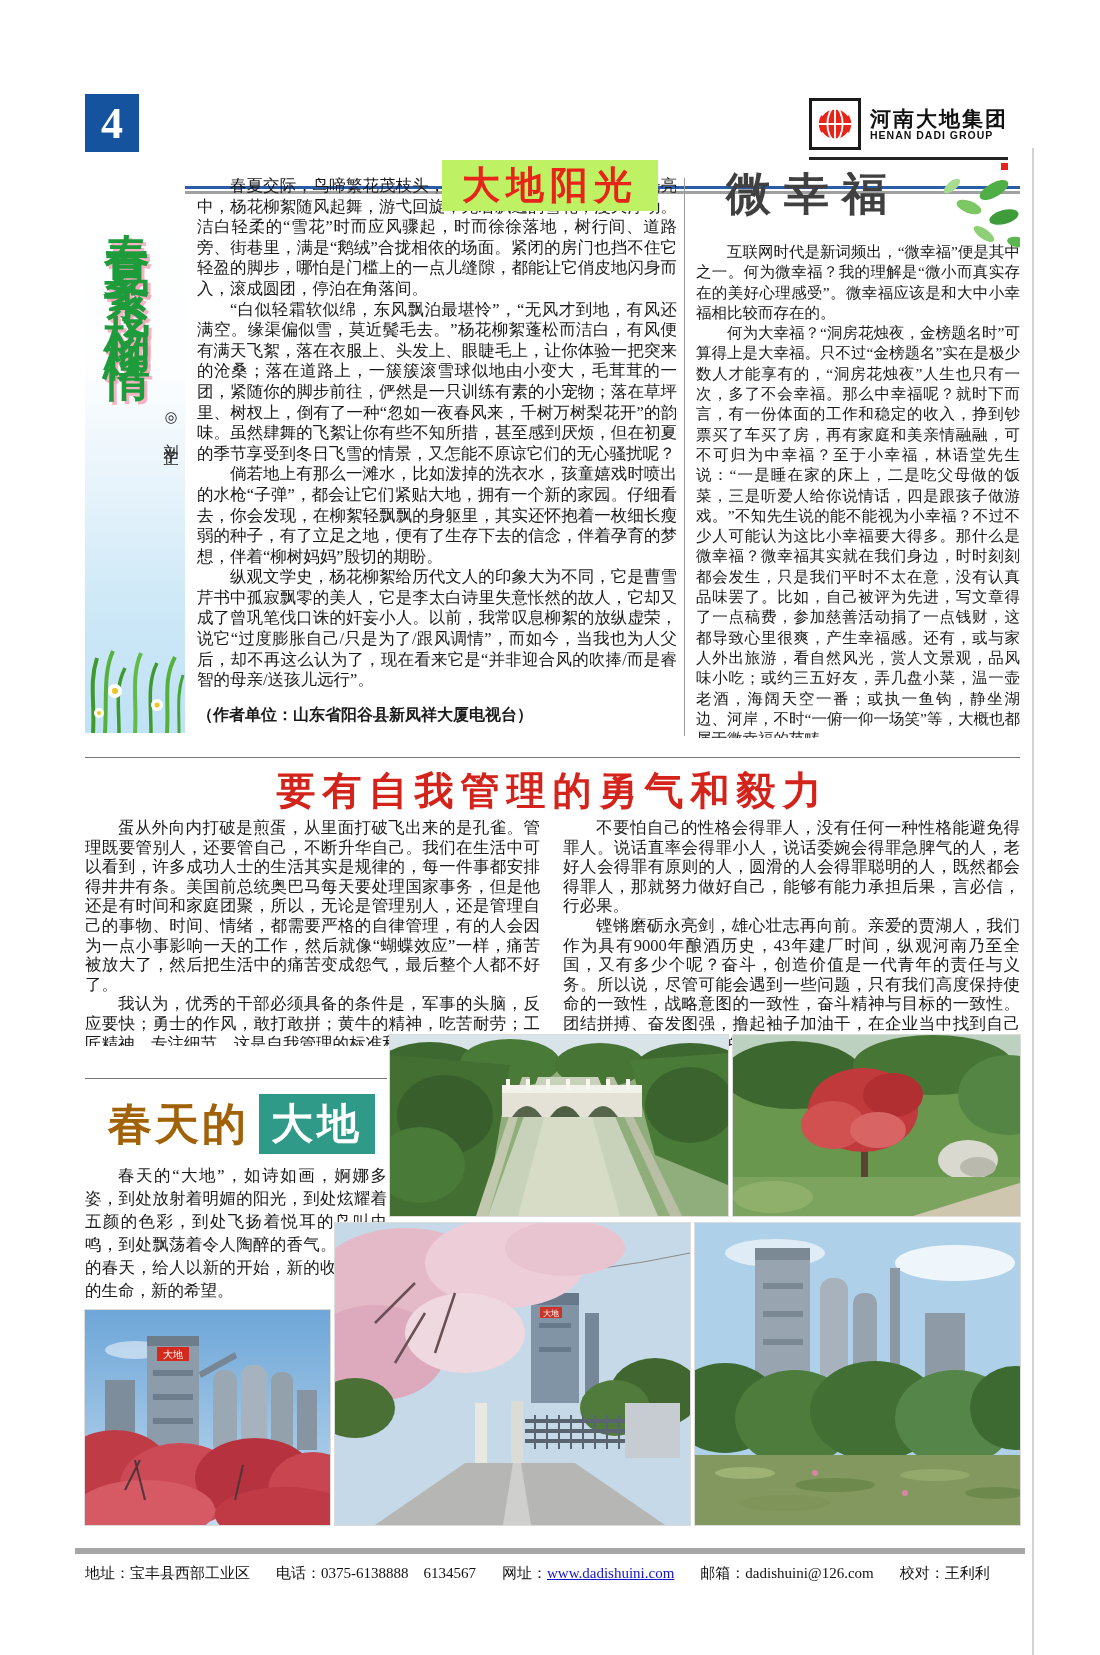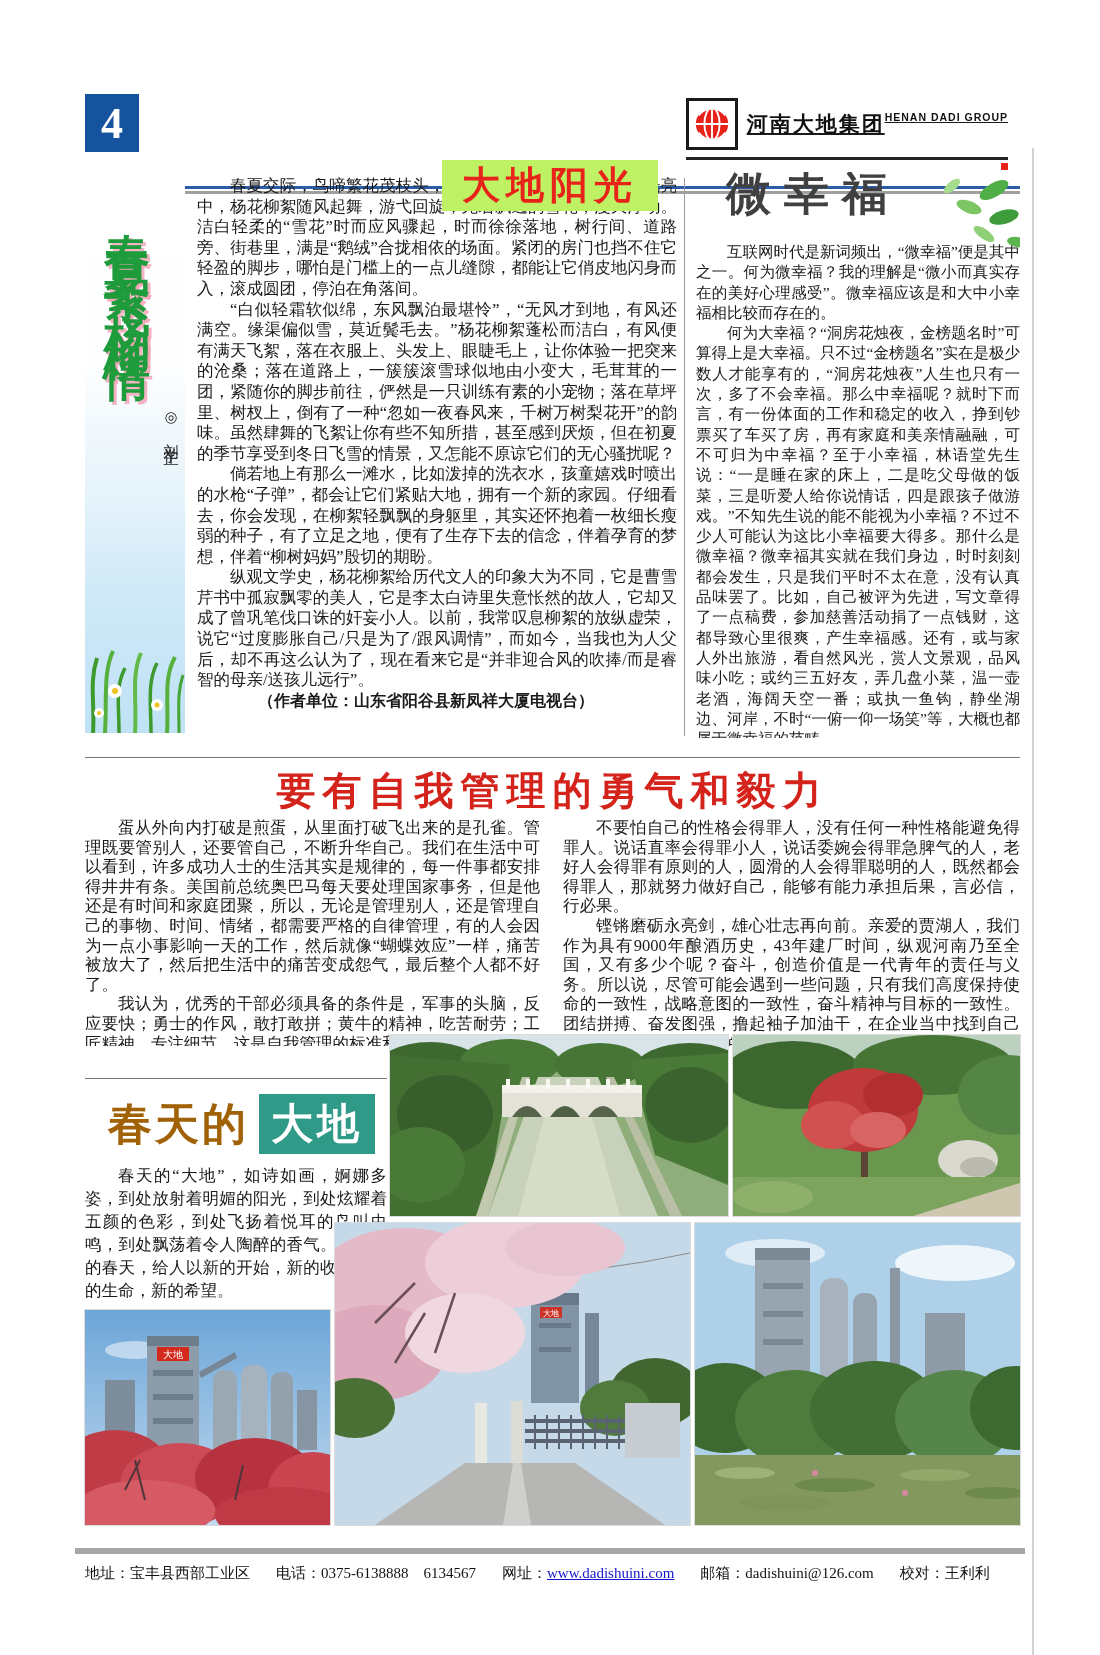--- a/index.html
+++ b/index.html
@@ -12,40 +12,40 @@
             color:#fff;font-size:44px;font-weight:bold;display:flex;align-items:center;justify-content:center;
             font-family:"Liberation Serif",serif;}
   .rule-blue{position:absolute;left:85px;top:186px;width:935px;height:3px;background:#2b5ca8;}
   .rule-gray{position:absolute;left:85px;top:191px;width:935px;height:3px;background:#a0a0a0;}
   .section-title{position:absolute;left:50%;transform:translateX(-50%);top:160px;z-index:3;
                  background:#bef264;padding:0 20px;color:#e8231a;font-size:38px;font-weight:900;
                  letter-spacing:6px;font-family:"Liberation Sans","DejaVu Sans",sans-serif;}
   .logo{position:absolute;right:92px;top:98px;display:flex;align-items:center;gap:9px;
         border-bottom:3px solid #222;padding-bottom:7px;z-index:3;background:#fff;}
   .logo-box{width:46px;height:46px;border:3px solid #1a1a1a;display:flex;align-items:center;justify-content:center;}
-  .logo-txt{display:flex;flex-direction:row;line-height:1.1;text-decoration:underline;}
+  .logo-txt{display:flex;flex-direction:column;line-height:1.1;}
   .logo-cn{font-size:21px;font-weight:900;letter-spacing:2px;color:#111;}
   .logo-en{font-size:10.5px;font-weight:800;letter-spacing:1px;color:#111;}
   .logo-dot{position:absolute;right:0;bottom:-13px;width:7px;height:7px;background:#e8231a;}
 
   
   .art1-strip{position:absolute;left:85px;top:170px;width:100px;height:563px;overflow:hidden;
               background:linear-gradient(180deg,#ffffff 0%,#fdfeff 35%,#e8f4fb 55%,#cde8f7 78%,#bfe2f5 100%);}
   .art1-title{position:absolute;left:12px;top:28px;writing-mode:vertical-rl;text-orientation:upright;
               font-size:46px;font-weight:900;letter-spacing:20px;color:#1e9c3c;margin:0;
               text-shadow:3px 3px 0 rgba(242,160,180,.8);
               font-family:"Liberation Sans","DejaVu Sans",sans-serif;}
   .art1-author{position:absolute;right:5px;top:238px;writing-mode:vertical-rl;text-orientation:upright;
                font-size:15px;letter-spacing:5px;color:#222;}
   .grass{position:absolute;left:0;bottom:0;width:100px;height:120px;}
   .art1-text{position:absolute;left:197px;top:176px;width:480px;height:562px;overflow:hidden;
              font-size:16.5px;line-height:20.6px;text-align:justify;}
   .art1-text p,.art2 p,.art3-col p,.art4-text p{margin:0;text-indent:2em;}
-  .attr1{font-weight:bold;text-align:center;padding-right:22px;
-         font-family:"Liberation Sans","DejaVu Sans",sans-serif;font-size:16px;margin-top:0;}
+  .attr1{font-weight:bold;text-align:left;padding-right:22px;
+         font-family:"Liberation Sans","DejaVu Sans",sans-serif;font-size:16px;margin-top:14px;}
 
   .vdiv{position:absolute;left:684px;top:178px;width:1px;height:558px;background:#9a9a9a;}
 
   
   .art2{position:absolute;left:696px;top:172px;width:324px;height:566px;overflow:hidden;
         font-size:15.5px;line-height:20.3px;text-align:justify;}
   .art2-head{position:relative;height:70px;}
   .art2-title{position:absolute;left:26px;top:8px;margin:4px;font-size:45px;font-weight:900;color:#404040;
               letter-spacing:13px;font-family:"Liberation Serif","DejaVu Serif",serif;}
   .leaves{position:absolute;right:-4px;top:0;width:140px;height:85px;}

